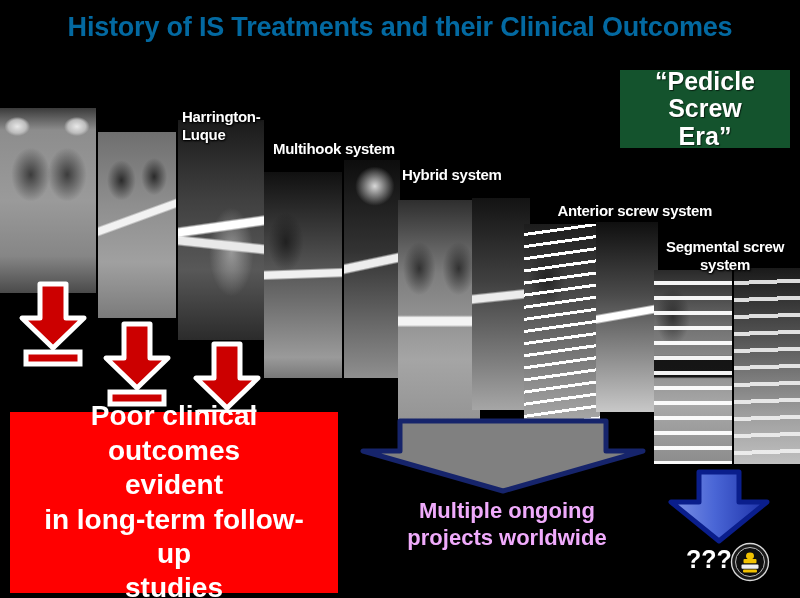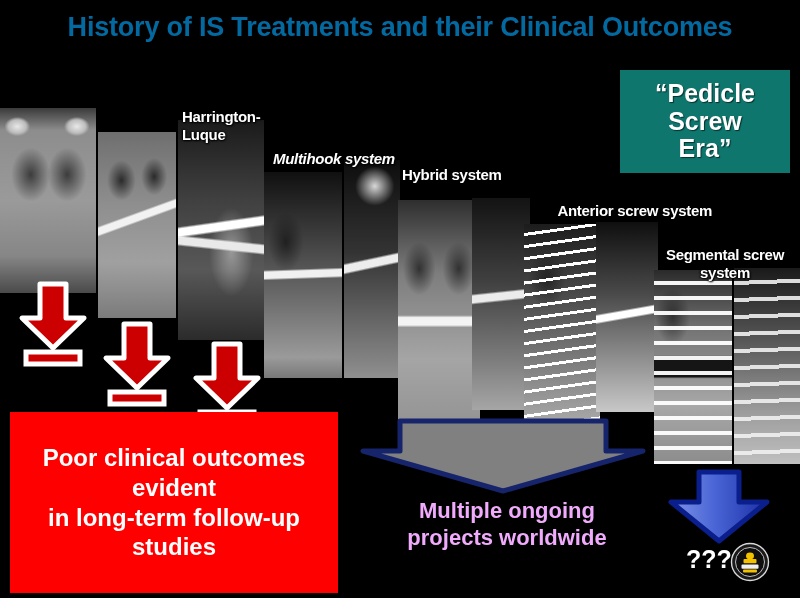--- a/index.html
+++ b/index.html
@@ -44,30 +44,30 @@
   .xlabel {
     position: absolute;
     color: #FFFFFF;
     font-size: 15px;
     font-weight: bold;
     line-height: 1.22;
     text-shadow: 0 0 2px #000, 1px 1px 2px #000, -1px 0 2px #000;
     white-space: pre-line;
     letter-spacing: -0.3px;
   }
-  .xlabel.center { text-align: center; margin-top: 8px; }
+  .xlabel.center { text-align: center; }
 
   
   #pedicle-box {
     position: absolute;
     left: 620px;
     top: 70px;
     width: 170px;
-    height: 103px;
-    background: #0f766e;
+    height: 78px;
+    background: #14532d;
     color: #FFFFFF;
     font-size: 25px;
     font-weight: bold;
     line-height: 1.1;
     text-align: center;
     display: flex;
     flex-direction: column;
     align-items: center;
     justify-content: center;
     white-space: pre-line;
@@ -76,21 +76,21 @@
 
   
   #red-box {
     position: absolute;
     left: 10px;
     top: 412px;
     width: 328px;
     height: 181px;
     background: #FF0000;
     color: #FFFFFF;
-    font-size: 24px;
+    font-size: 28px;
     font-weight: bold;
     line-height: 1.23;
     text-align: center;
     display: flex;
     align-items: center;
     justify-content: center;
     white-space: pre-line;
     padding: 0 18px;
     box-sizing: border-box;
   }
@@ -241,21 +241,21 @@
        background-image:
          repeating-linear-gradient(178deg, rgba(0,0,0,0) 0px, rgba(0,0,0,0) 13px, rgba(240,240,240,0.9) 13px, rgba(240,240,240,0.9) 17px),
          linear-gradient(to bottom, #1a1a1a 0%, #555555 36%, #9d9d9d 74%, #c0c0c0 100%);">
   </div>
 
 
 
   <div class="xlabel" style="left:182px; top:108px; width:110px;">Harrington-
 Luque</div>
 
-  <div class="xlabel" style="left:273px; top:150px; width:165px;font-style:italic;">Multihook system</div>
+  <div class="xlabel" style="left:273px; top:140px; width:165px;">Multihook system</div>
 
   <div class="xlabel" style="left:402px; top:166px; width:150px;">Hybrid system</div>
 
   <div class="xlabel" style="left:512px; top:202px; width:200px;text-align:right;">Anterior screw system</div>
 
   <div class="xlabel center" style="left:650px; top:238px; width:150px;">Segmental screw
 system</div>
 
   <div id="pedicle-box">“Pedicle
 Screw

